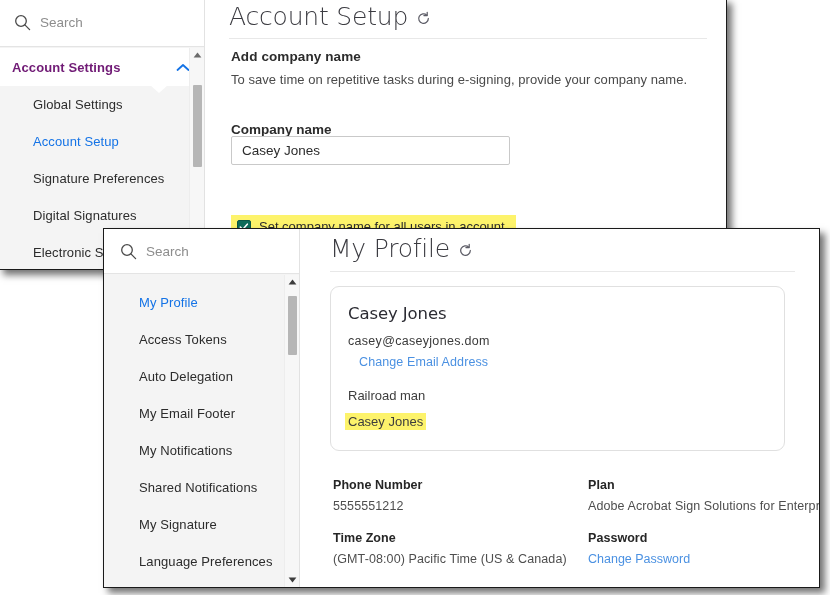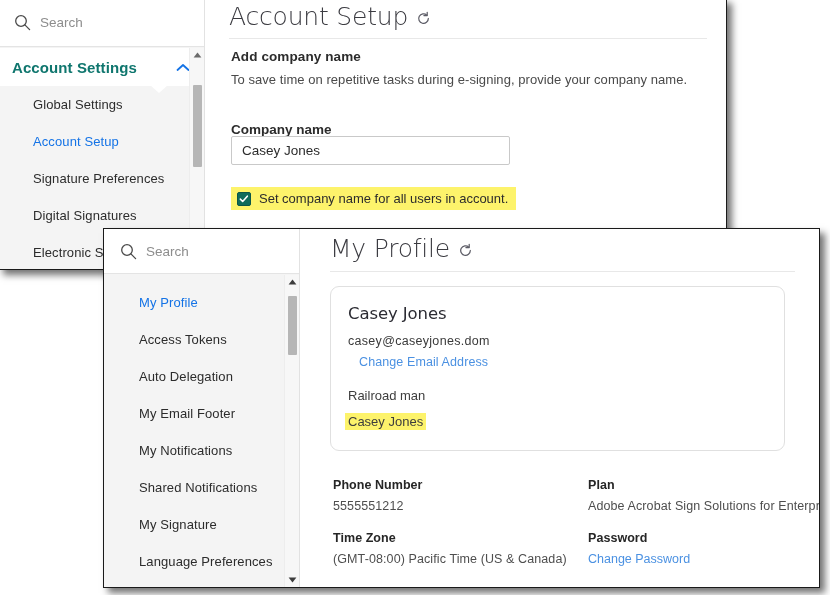--- a/index.html
+++ b/index.html
@@ -103,22 +103,22 @@
     background: #ffffff;
     display: flex;
     align-items: center;
     justify-content: space-between;
     padding: 0 14px 0 14px;
     height: 38px;
     position: relative;
   }
 
   .nav-group-head .label {
-    color: #0f766e;
-    font-size: 15px;
+    color: #701a75;
+    font-size: 13px;
     font-weight: 600;
     letter-spacing: 0.1px;
   }
 
   .chev {
     width: 14px;
     height: 9px;
     position: relative;
   }
   .chev svg { display: block; }
@@ -229,20 +229,21 @@
     color: #2c2c2c;
     padding: 0 10px;
     outline: none;
   }
 
   .check-row {
     display: inline-flex;
     align-items: center;
     background: #fdf36b;
     padding: 4px 8px 4px 6px;
+    margin-top: 28px;
   }
   .checkbox {
     width: 14px;
     height: 14px;
     background: #0e6b5a;
     border: 1px solid #0b5647;
     border-radius: 2px;
     box-sizing: border-box;
     display: flex;
     align-items: center;

